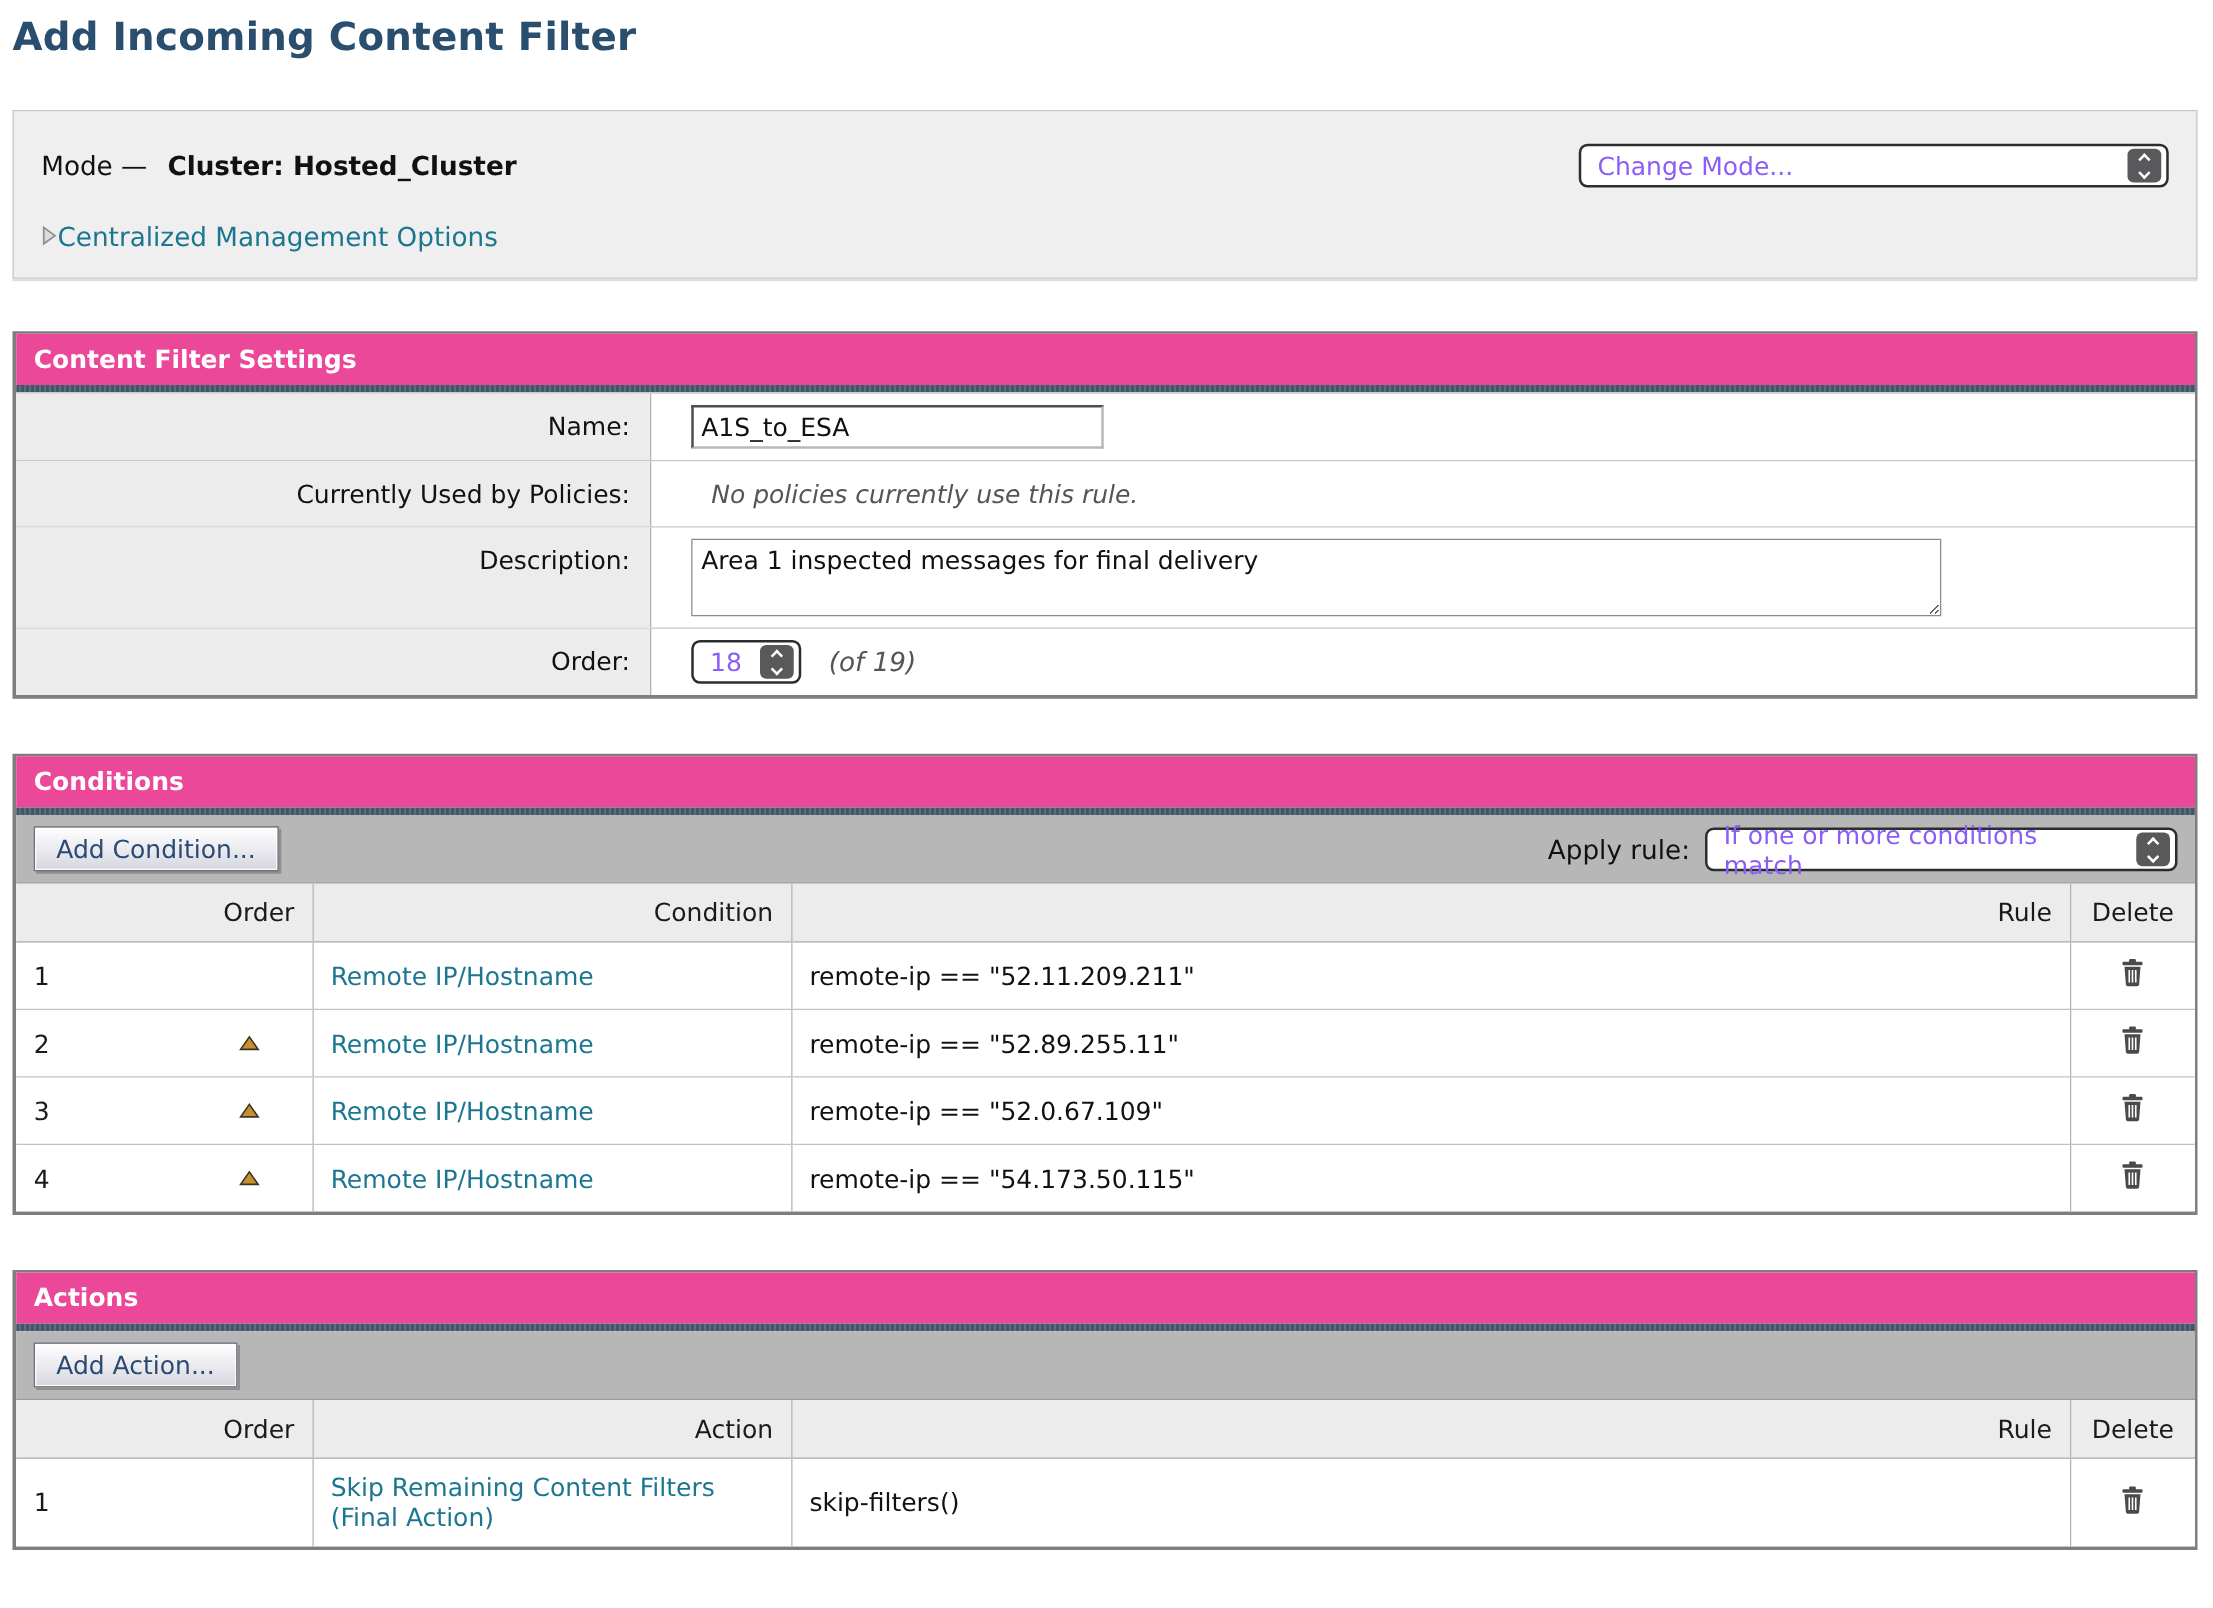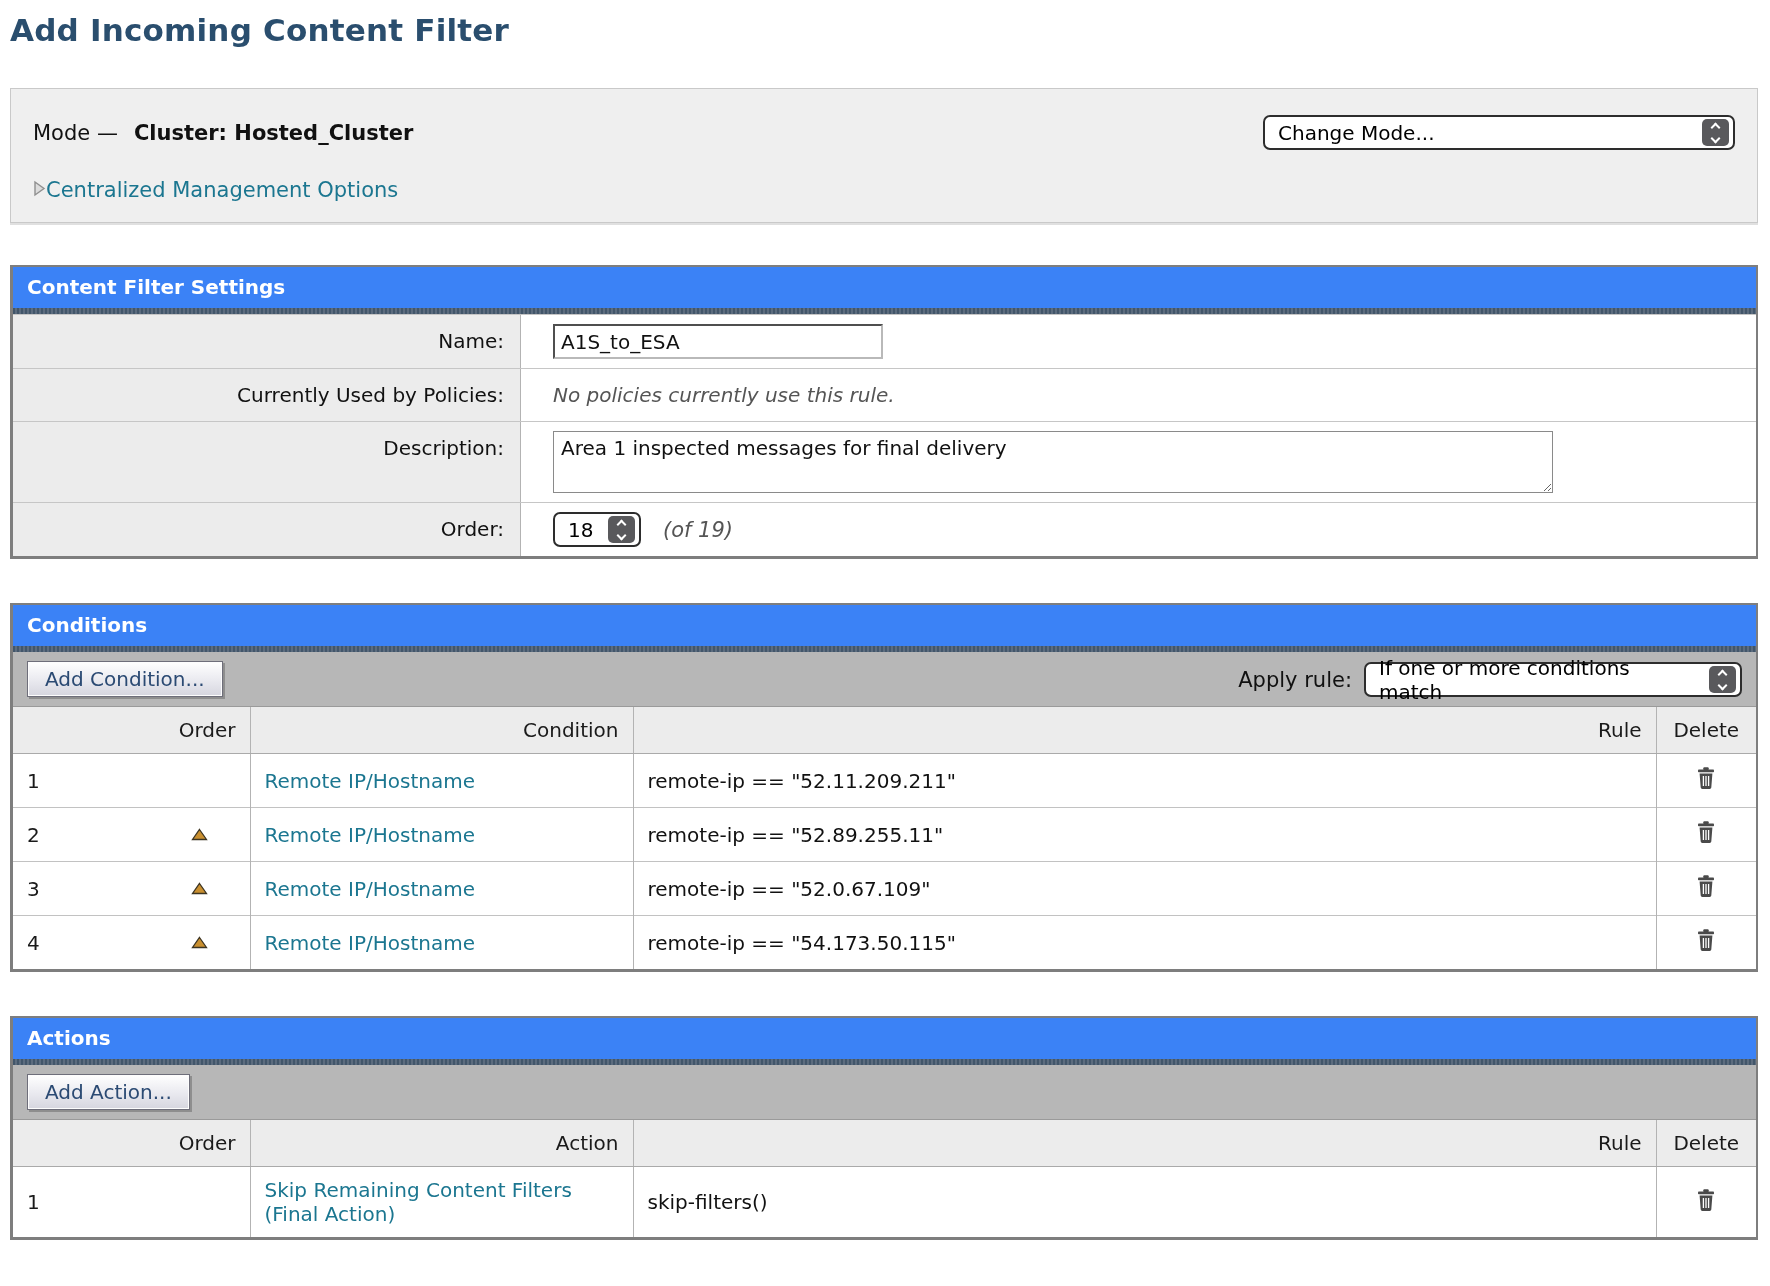--- a/index.html
+++ b/index.html
@@ -29,21 +29,21 @@
   .cm-row { margin-top:28px; display:flex; align-items:center; }
   .expand-tri { display:inline-block; }
   a.teal, .teal {
     color:#1b7690; text-decoration:none; font-size:21px; cursor:pointer;
   }
 
   
   .select {
     display:inline-flex; align-items:center; justify-content:space-between;
     background:#fff; border:2px solid #2d2d2d; border-radius:7px;
-    height:35px; padding:0 4px 0 13px; font-size:20px; color:#000000;
+    height:35px; padding:0 4px 0 13px; font-size:20px; color:#8b5cf6;
     cursor:pointer; flex:none;
   }
   .select .stepper {
     width:27px; height:27px; background:#59595c; border-radius:5px;
     display:flex; flex-direction:column; align-items:center; justify-content:center;
     margin-left:10px; flex:none;
   }
   .chev { width:7px; height:7px; border:solid #fff; border-width:0 2.5px 2.5px 0; display:block; }
   .chev.up   { transform:rotate(-135deg); margin-bottom:2px; margin-top:3px; }
   .chev.down { transform:rotate(45deg);  margin-top:2px; margin-bottom:3px; }
@@ -51,21 +51,21 @@
   .select.change-mode { width:472px; }
   .select.order-sel   { width:88px; }
   .select.apply-rule  { width:378px; }
 
   
   .section {
     border:2px solid #7e7e7e; border-left-width:3px; border-bottom-width:3px;
     margin-bottom:44px;
   }
   .section-header {
-    background:#3b82f6; color:#fff; font-weight:bold; font-size:20px;
+    background:#ec4899; color:#fff; font-weight:bold; font-size:20px;
     padding:8px 10px 9px 14px;
   }
   .section-header-band {
     height:6px;
     background:repeating-linear-gradient(90deg,#42566a 0 2px,#5c6c7e 2px 4px);
   }
 
   
   .kv-row { display:flex; border-top:1px solid #c6c6c6; background:#fff;gap:20px; }
   .kv-row:first-of-type { border-top:none; }
@@ -80,21 +80,21 @@
     width:330px; height:35px; font-size:20px; font-family:inherit;
     padding:2px 6px; background:#fff; color:#111;
     border:2px solid; border-color:#4f4f4f #b9b9b9 #b9b9b9 #4f4f4f;
     outline:none;
   }
   textarea.desc-field {
     width:1000px; height:62px; font-size:20px; font-family:inherit;
     padding:4px 7px; color:#111; background:#fff;
     border:1px solid #8a8a8a; resize:both; outline:none;
   }
-  .muted-italic { color:#555; font-style:italic; font-size:20px; }
+  .muted-italic { color:#555; font-style:italic; font-size:20px;margin-left:16px; }
   .order-suffix { color:#555; font-style:italic; font-size:21px; margin-left:22px; }
 
   
   .toolbar {
     background:#b7b7b7; padding:9px 14px; display:flex;
     align-items:flex-end; justify-content:space-between;
     border-bottom:1px solid #9a9a9a;
   }
   .btn-gray {
     font-family:inherit; font-size:20px; color:#2b4a73;

